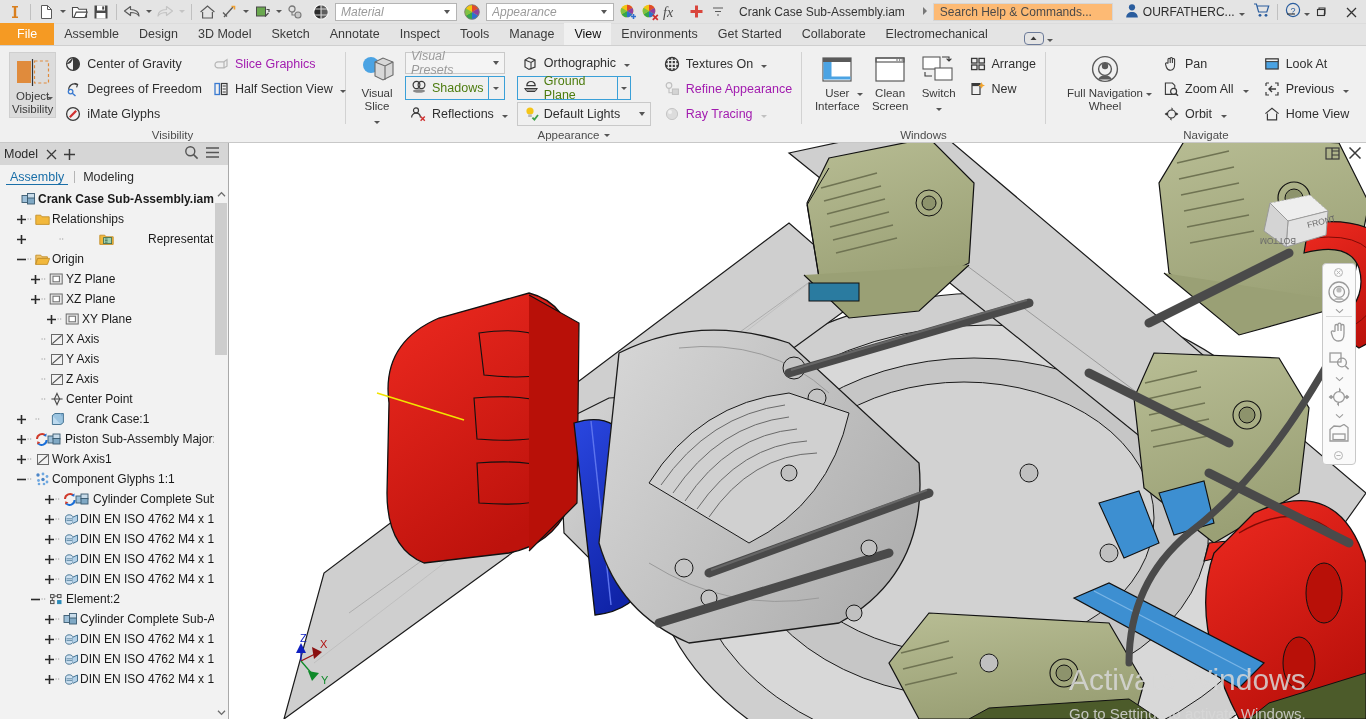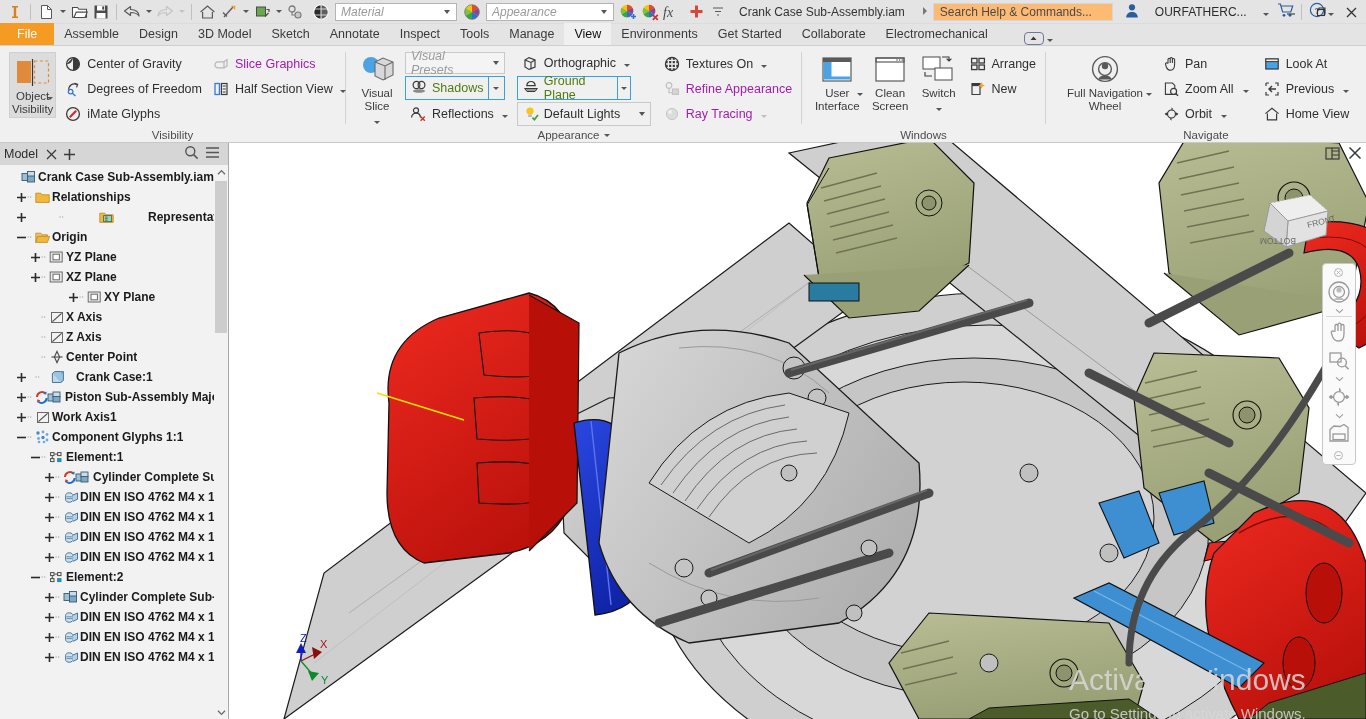--- a/index.html
+++ b/index.html
@@ -128,21 +128,21 @@
   .browser-tabs { height: 22px; display: flex; align-items: center; padding: 2px 6px 0; gap: 0; background: #f2f2f2; }
   .btab { font-size: 12.5px; color: #1a6fa8; padding: 0 4px; border-bottom: 1px solid #1a6fa8; }
   .btab-sep { width: 1px; height: 12px; background: #b5b5b5; margin: 0 6px; }
   .btab2 { font-size: 12.5px; color: #2b2b2b; padding: 0 2px; }
 
   .tree { flex: 1; overflow: hidden; position: relative; background: #f2f2f2; padding-top: 2px; }
   .node { height: 20px; display: flex; align-items: center; font-size: 12px; color: #1a1a1a; white-space: nowrap; }
   .node .exp { width: 11px; height: 20px; display: flex; align-items: center; justify-content: center; flex: 0 0 11px; }
   .node .dots { width: 7px; height: 20px; flex: 0 0 7px; }
   .node .nico { width: 17px; height: 20px; display: flex; align-items: center; justify-content: center; flex: 0 0 17px; }
-  .node .ntxt { padding-left: 1px; overflow: hidden; font-weight: bold; }
+  .node .ntxt { padding-left: 1px; overflow: hidden; }
   .node.root .ntxt { font-weight: bold; }
 
   .tree-scroll { position: absolute; right: 0; top: 0; width: 14px; height: 100%; background: #f2f2f2; }
   .ts-arrow { height: 14px; display: flex; align-items: center; justify-content: center; background: #f2f2f2; }
   .ts-thumb { position: absolute; left: 1px; right: 1px; background: #cdcdcd; }
 
   
   .viewport { flex: 1; position: relative; background: #fff; overflow: hidden; }
   .vp-corner { position: absolute; right: 4px; top: 3px; display: flex; gap: 8px; align-items: center; z-index: 20; }
 
@@ -343,21 +343,21 @@
       <span>
         <svg width="8" height="10" viewBox="0 0 8 10">
             <path d="M2 1l4 4-4 4z" fill="#777"></path>
           </svg>
       </span>
       <div class="searchbox">
         <span>Search Help &amp; Commands...</span>
       </div>
     </div>
 
-    <div style="margin-left:12px; display:flex; align-items:center; gap:16px">
+    <div style="margin-left:12px; display:flex; align-items:center; gap:4px">
       <span>
         <svg width="14" height="15" viewBox="0 0 14 15">
             <circle cx="7" cy="4.3" r="3.1" fill="#2a5d9e"></circle>
             <path d="M1.2 14.5c0-3.6 2.6-5.6 5.8-5.6s5.8 2 5.8 5.6z" fill="#2a5d9e"></path>
           </svg>
       </span>
       <span class="user-chip">OURFATHERC...</span>
       <span><i class="caret caret-sm"></i></span>
     </div>
 
@@ -807,20 +807,25 @@
               </svg>
           </span>
           <span>
             <svg width="15" height="13" viewBox="0 0 15 13">
                 <path d="M1 2h13M1 6.5h13M1 11h13" stroke="#555" stroke-width="1.5"></path>
               </svg>
           </span>
         </span>
       </div>
 
+      <div class="browser-tabs">
+        <span class="btab">Assembly</span>
+        <span class="btab-sep"></span>
+        <span class="btab2">Modeling</span>
+      </div>
 
       <div class="tree" id="tree">
 
       <div class="node root" style="padding-left: 2px;">
             <span class="exp"></span>
             <span class="dots"></span>
             <span class="nico">
               <svg width="15" height="14" viewBox="0 0 15 14">
                 <rect x="1" y="3.5" width="6" height="7" fill="#9dbfd8" stroke="#3a5a70" stroke-width=".9"></rect>
                 <rect x="6.5" y="1.5" width="7" height="5" fill="#c9dcea" stroke="#3a5a70" stroke-width=".9"></rect>
@@ -907,21 +912,21 @@
                 <path d="M.6 10h5" stroke="#8a8a8a" stroke-width="1" stroke-dasharray="1 1.6"></path>
               </svg></span>
             <span class="nico">
               <svg width="15" height="14" viewBox="0 0 15 14">
                 <rect x="1.2" y="2" width="12" height="10" fill="#e8e8e8" stroke="#6a6a6a" stroke-width="1"></rect>
                 <rect x="4" y="4.2" width="6.4" height="5.6" fill="#fff" stroke="#6a6a6a" stroke-width="1"></rect>
               </svg>
             </span>
             <span class="ntxt">XZ Plane</span>
           </div>
-          <div class="node" style="padding-left: 36px; margin-left: 32px;">
+          <div class="node" style="padding-left: 46px;">
             <span class="exp">
               <svg width="9" height="9" viewBox="0 0 9 9">
                 <path d="M4.5 0v9M0 4.5h9" stroke="#2a2a2a" stroke-width="1.6"></path>
               </svg>
             </span>
             <span class="dots"><svg width="7" height="20" viewBox="0 0 7 20">
                 <path d="M.6 10h5" stroke="#8a8a8a" stroke-width="1" stroke-dasharray="1 1.6"></path>
               </svg></span>
             <span class="nico">
               <svg width="15" height="14" viewBox="0 0 15 14">
@@ -936,20 +941,33 @@
             <span class="dots"><svg width="7" height="20" viewBox="0 0 7 20">
                 <path d="M.6 10h5" stroke="#8a8a8a" stroke-width="1" stroke-dasharray="1 1.6"></path>
               </svg></span>
             <span class="nico">
               <svg width="14" height="13" viewBox="0 0 14 13">
                 <rect x="1.5" y="1.5" width="11" height="10" fill="none" stroke="#6a6a6a" stroke-width="1"></rect>
                 <path d="M2.4 10.6L11.6 2.4" stroke="#4a4a4a" stroke-width="1.2"></path>
               </svg>
             </span>
             <span class="ntxt">X Axis</span>
+          </div>
+          <div class="node" style="padding-left: 30px;">
+            <span class="exp"></span>
+            <span class="dots"><svg width="7" height="20" viewBox="0 0 7 20">
+                <path d="M.6 10h5" stroke="#8a8a8a" stroke-width="1" stroke-dasharray="1 1.6"></path>
+              </svg></span>
+            <span class="nico">
+              <svg width="14" height="13" viewBox="0 0 14 13">
+                <rect x="1.5" y="1.5" width="11" height="10" fill="none" stroke="#6a6a6a" stroke-width="1"></rect>
+                <path d="M2.4 10.6L11.6 2.4" stroke="#4a4a4a" stroke-width="1.2"></path>
+              </svg>
+            </span>
+            <span class="ntxt">Y Axis</span>
           </div>
           <div class="node" style="padding-left: 30px;">
             <span class="exp"></span>
             <span class="dots"><svg width="7" height="20" viewBox="0 0 7 20">
                 <path d="M.6 10h5" stroke="#8a8a8a" stroke-width="1" stroke-dasharray="1 1.6"></path>
               </svg></span>
             <span class="nico">
               <svg width="14" height="13" viewBox="0 0 14 13">
                 <rect x="1.5" y="1.5" width="11" height="10" fill="none" stroke="#6a6a6a" stroke-width="1"></rect>
                 <path d="M2.4 10.6L11.6 2.4" stroke="#4a4a4a" stroke-width="1.2"></path>
@@ -1042,40 +1060,20 @@
                 <circle cx="8" cy="2" r="1.4" fill="#6fa8e0"></circle>
                 <circle cx="12" cy="4.5" r="1.4" fill="#6fa8e0"></circle>
                 <circle cx="3.5" cy="8.5" r="1.4" fill="#6fa8e0"></circle>
                 <circle cx="8" cy="7.5" r="1.7" fill="#4b86c8"></circle>
                 <circle cx="12" cy="10" r="1.4" fill="#6fa8e0"></circle>
                 <circle cx="4" cy="12" r="1.3" fill="#6fa8e0"></circle>
                 <circle cx="9" cy="12" r="1.3" fill="#6fa8e0"></circle>
               </svg>
             </span>
             <span class="ntxt">Component Glyphs 1:1</span>
-          </div>
-          <div class="node" style="padding-left: 30px;">
-            <span class="exp">
-              <svg width="9" height="9" viewBox="0 0 9 9">
-                <path d="M0 4.5h9" stroke="#2a2a2a" stroke-width="1.6"></path>
-              </svg>
-            </span>
-            <span class="dots"><svg width="7" height="20" viewBox="0 0 7 20">
-                <path d="M.6 10h5" stroke="#8a8a8a" stroke-width="1" stroke-dasharray="1 1.6"></path>
-              </svg></span>
-            <span class="nico">
-              <svg width="15" height="13" viewBox="0 0 15 13">
-                <rect x="1.6" y="1.6" width="3.4" height="3" fill="none" stroke="#4a4a4a" stroke-width="1"></rect>
-                <rect x="8.6" y="1.6" width="3.4" height="3" fill="none" stroke="#4a4a4a" stroke-width="1"></rect>
-                <rect x="1.6" y="7.6" width="3.4" height="3" fill="none" stroke="#4a4a4a" stroke-width="1"></rect>
-                <rect x="8.6" y="7.6" width="3.4" height="3" fill="#2a8ab8" stroke="#2a8ab8" stroke-width="1"></rect>
-                <path d="M5.4 3.1h2.8M3.3 5.1v2.2" stroke="#4a4a4a" stroke-width="1"></path>
-              </svg>
-            </span>
-            <span class="ntxt">Element:1</span>
           </div>
           <div class="node" style="padding-left: 44px;">
             <span class="exp">
               <svg width="9" height="9" viewBox="0 0 9 9">
                 <path d="M4.5 0v9M0 4.5h9" stroke="#2a2a2a" stroke-width="1.6"></path>
               </svg>
             </span>
             <span class="dots"><svg width="7" height="20" viewBox="0 0 7 20">
                 <path d="M.6 10h5" stroke="#8a8a8a" stroke-width="1" stroke-dasharray="1 1.6"></path>
               </svg></span>

